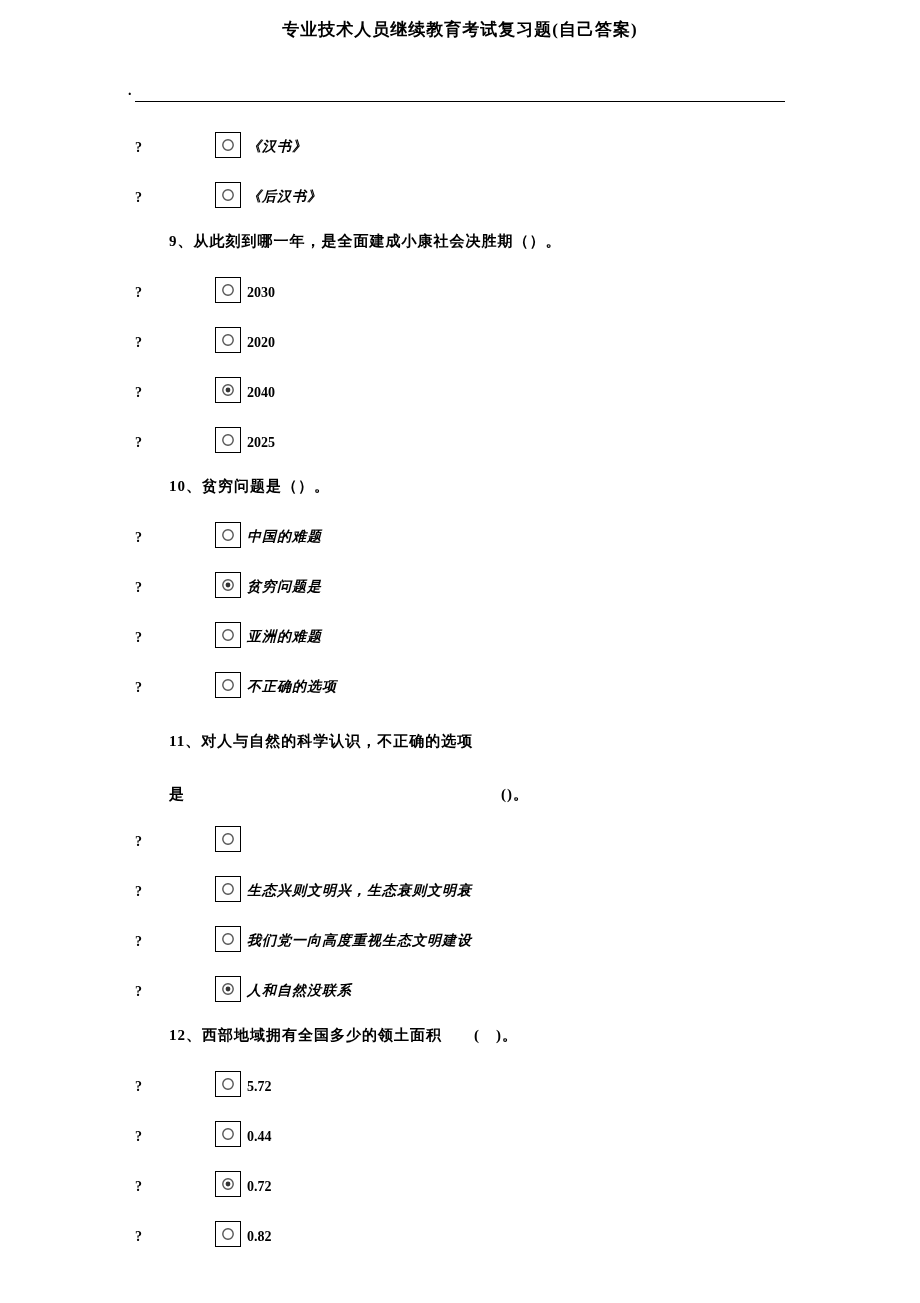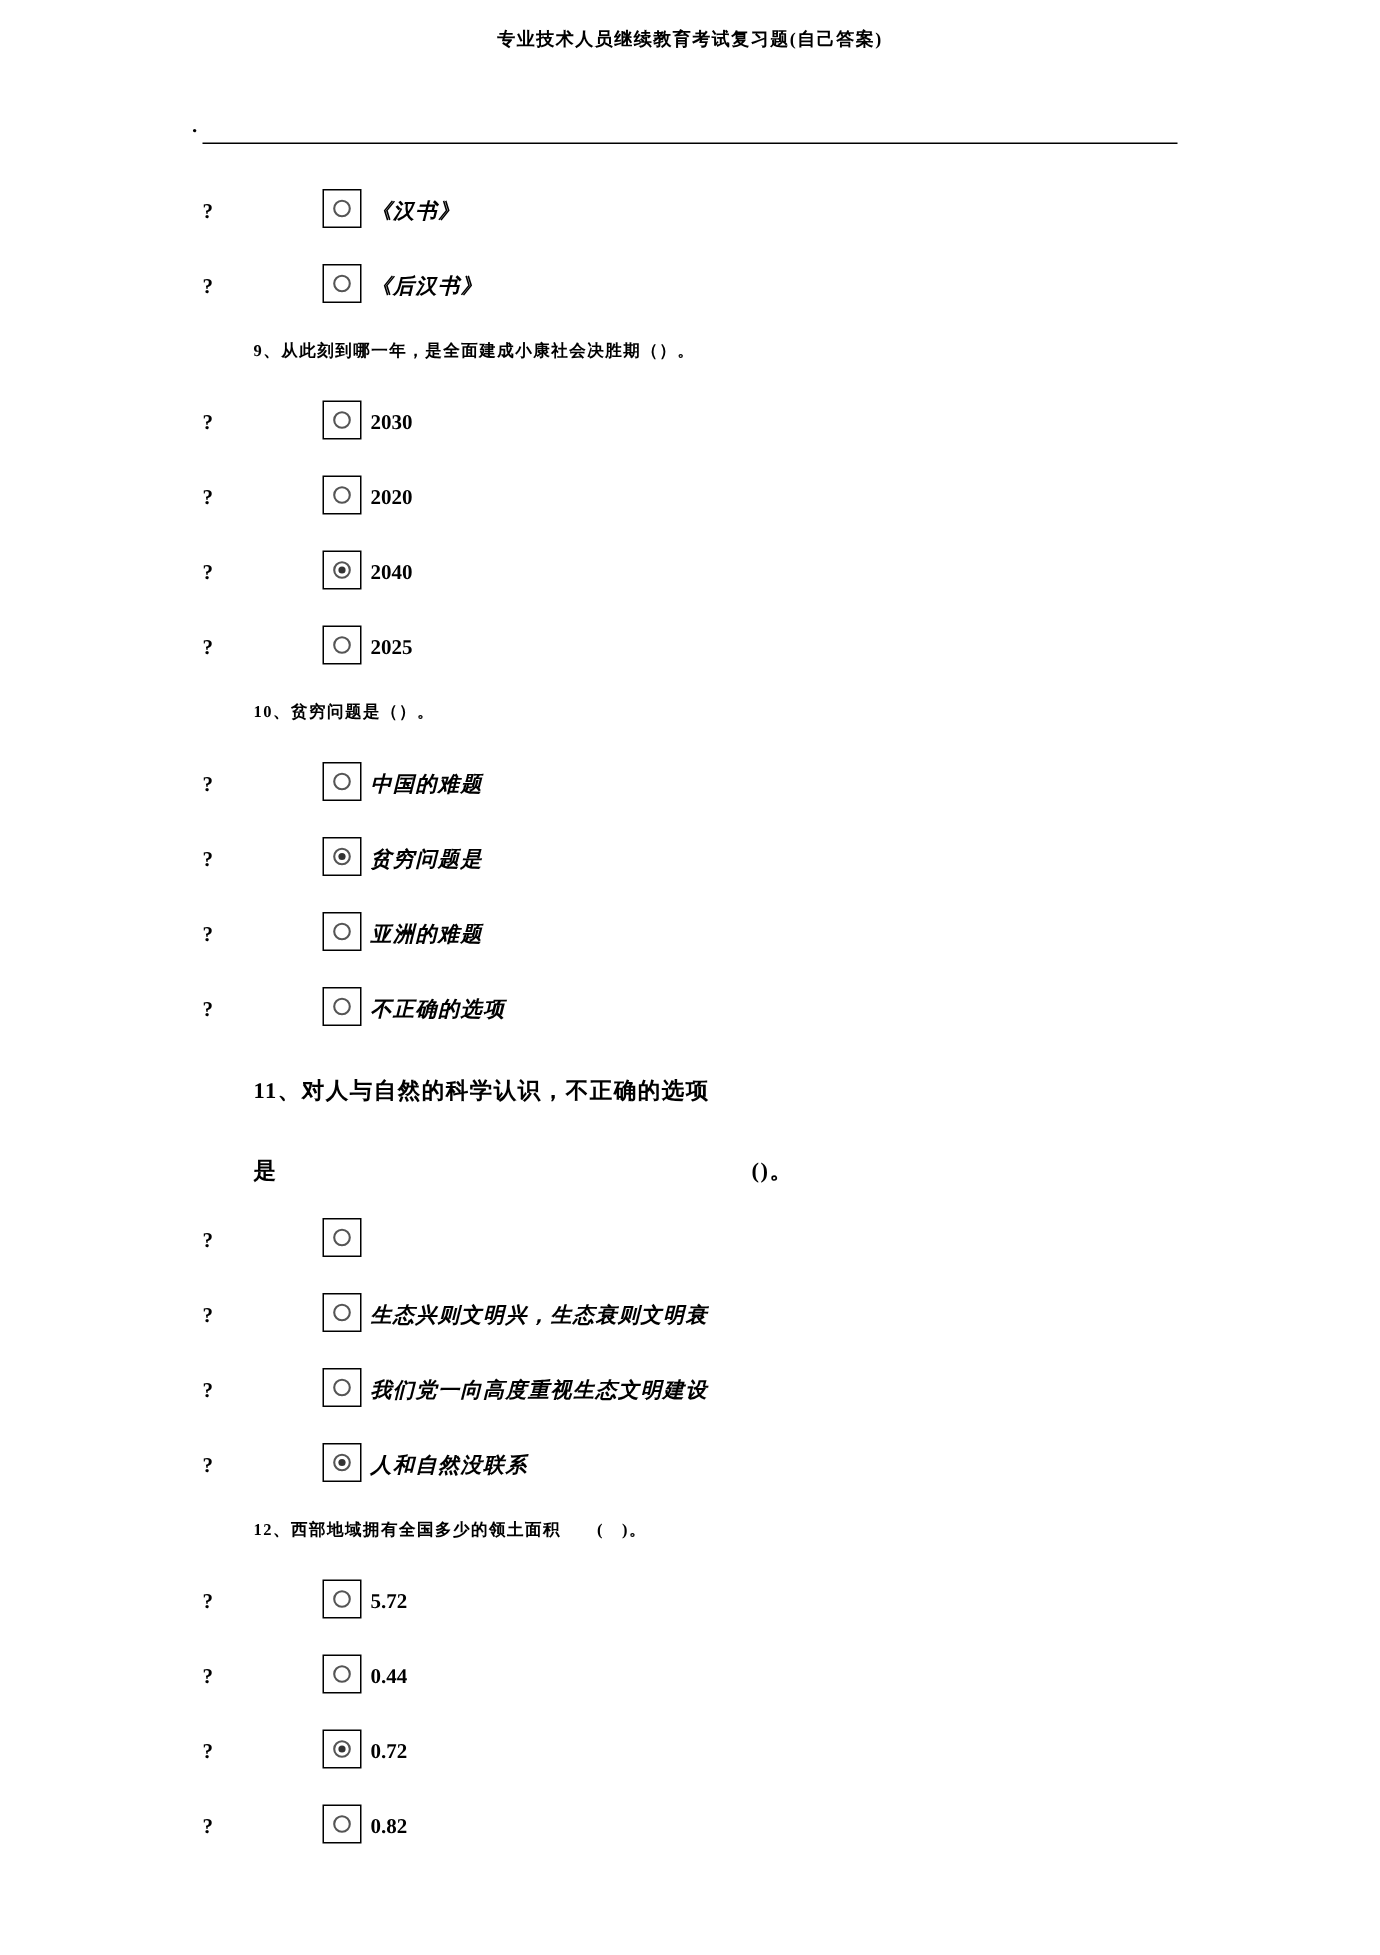--- a/index.html
+++ b/index.html
@@ -11,21 +11,21 @@
     font-family: "SimSun", "Songti SC", serif;
     color: #000;
   }
   .page {
     width: 920px;
     padding: 0;
   }
   .header {
     text-align: center;
     font-weight: 700;
-    font-size: 12px;
+    font-size: 17px;
     padding-top: 18px;
     letter-spacing: 1px;
   }
   .top-dot {
     padding: 42px 0 0 128px;
     font-size: 14px;
     font-weight: 700;
   }
   .hr-line {
     margin: 2px 135px 0 135px;
@@ -63,21 +63,21 @@
     padding-bottom: 2px;
     font-weight: 700;
   }
   .opt-label.cn {
     font-family: "SimSun", "Songti SC", serif;
     letter-spacing: 1px;
     font-style: italic;
   }
   .question {
     font-weight: 700;
-    font-size: 11px;
+    font-size: 15px;
     margin: 8px 0 26px 34px;
     letter-spacing: 1px;
   }
   .bottom-dot {
     padding: 30px 0 40px 150px;
     font-size: 14px;
     font-weight: 700;
   }
   .q11-wrap { margin-left: 34px; margin-bottom: 22px; }
   .q11-row { font-weight:700; font-size:15px; letter-spacing:1px; display:flex;margin-top:34px; }

